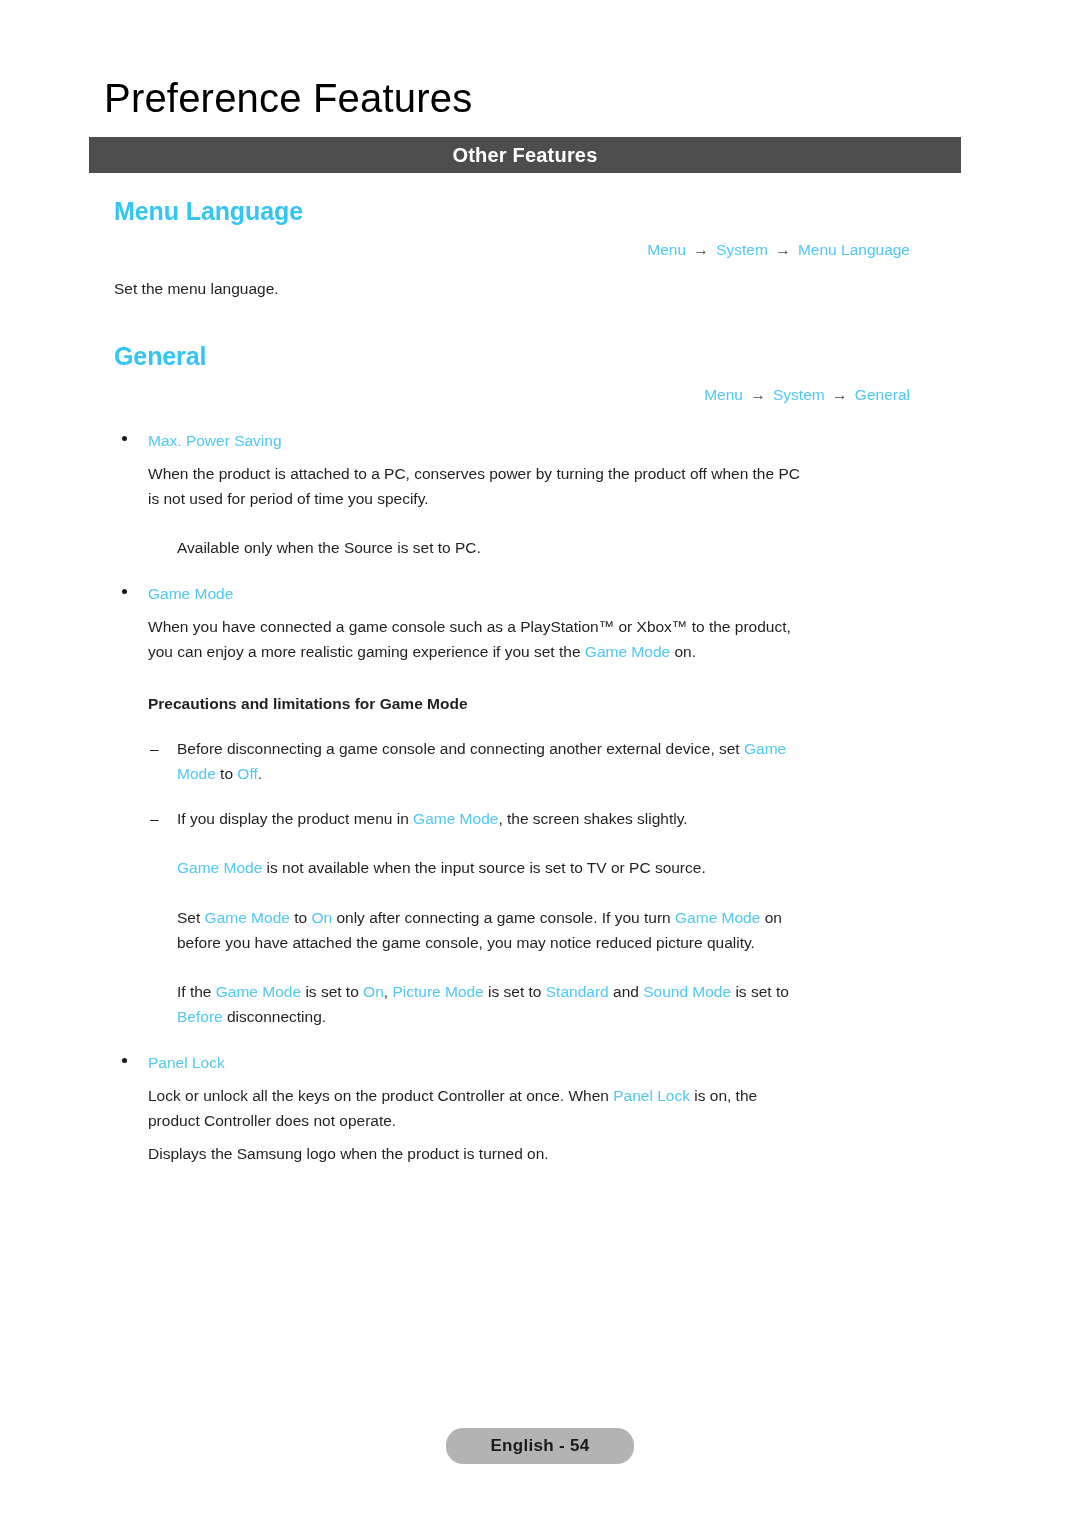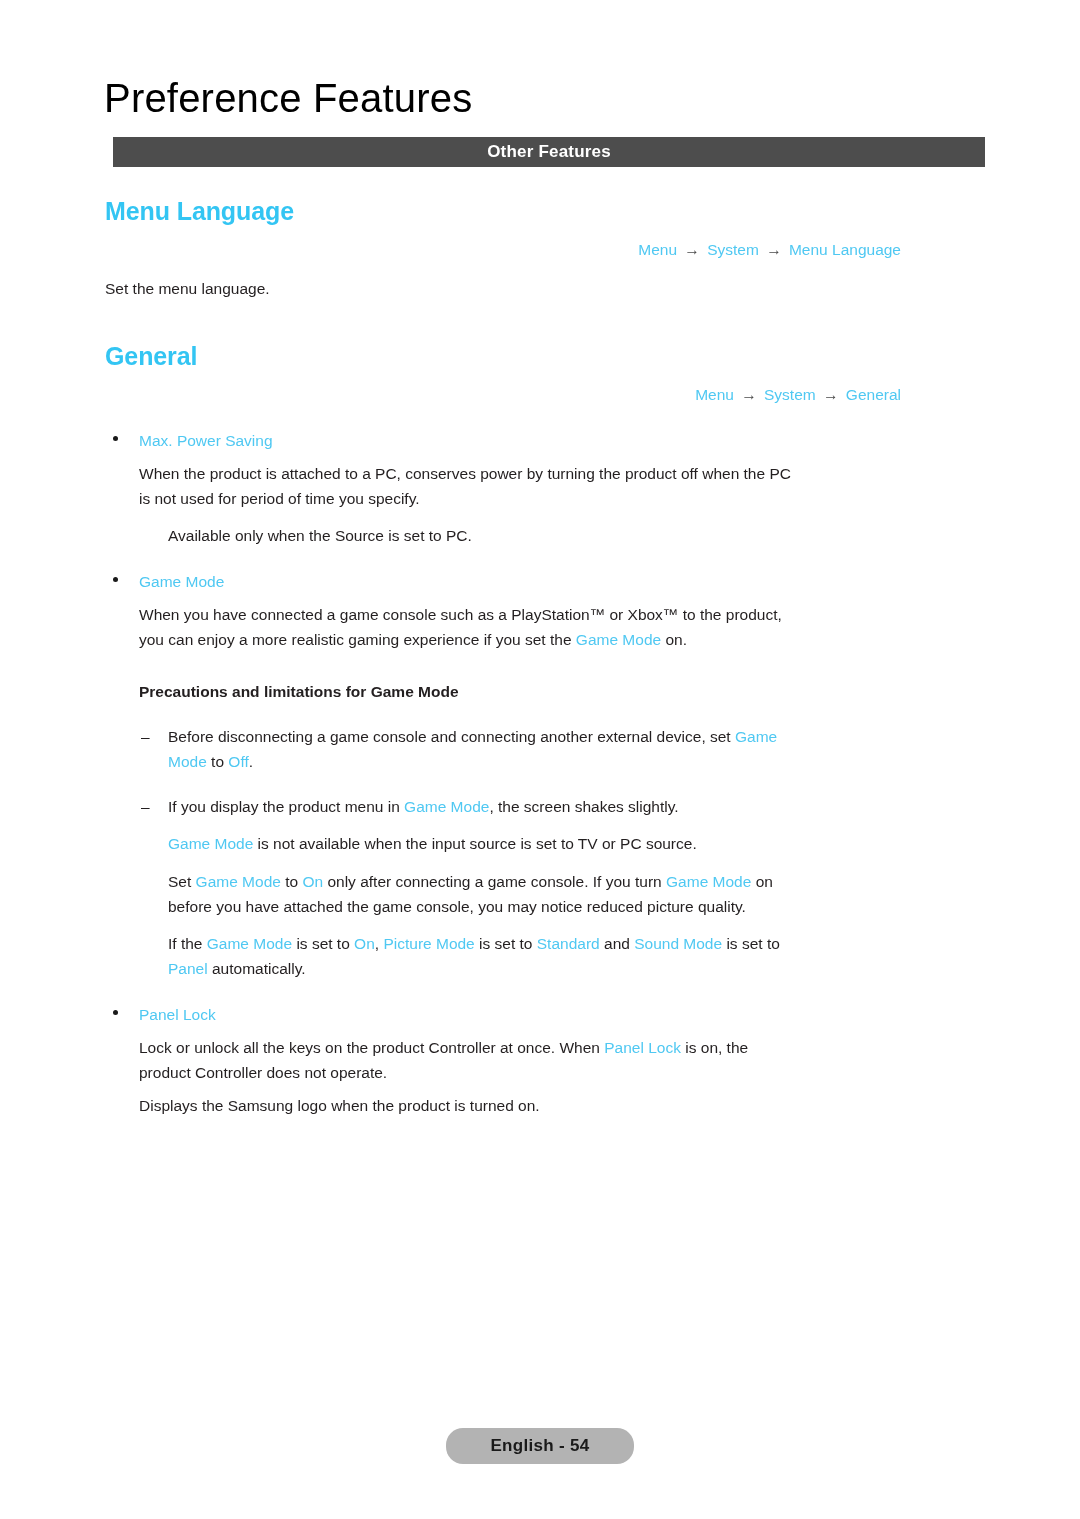--- a/index.html
+++ b/index.html
@@ -32,38 +32,38 @@
     font-weight: 300;
     letter-spacing: 0.2px;
     color: #000000;
     line-height: 1.1;
     white-space: nowrap;
   }
 
   
   .section-bar {
     position: absolute;
-    left: 113px;
+    left: 89px;
     top: 137px;
     width: 872px;
-    height: 30px;
+    height: 36px;
     background: #4d4d4d;
     color: #ffffff;
-    font-size: 17px;
+    font-size: 20px;
     font-weight: bold;
     display: flex;
     align-items: center;
     justify-content: center;
     letter-spacing: 0.2px;
   }
 
   
   .content {
     position: absolute;
-    left: 1px;
+    left: 10px;
     top: 196px;
     width: 900px;
   }
 
   h2.topic {
     margin: 0;
     padding: 0 0 0 104px;
     color: #33c5f3;
     font-size: 25px;
     font-weight: bold;
@@ -126,21 +126,21 @@
     margin-top: 8px;
     color: #231f20;
   }
 
   
   .para-l3 {
     padding-left: 167px;
     padding-right: 100px;
     font-size: 15.5px;
     line-height: 1.62;
-    margin-top: 12px;
+    margin-top: 24px;
     color: #231f20;
   }
 
   
   .sub-head {
     padding-left: 138px;
     padding-right: 100px;
     font-size: 15.5px;
     line-height: 1.55;
     margin-top: 28px;
@@ -255,21 +255,21 @@
 
     <div class="para-l3">
       <span class="hl">Game Mode</span><span> is not available when the input source is set to TV or PC source.</span>
     </div>
 
     <div class="para-l3">
       <span>Set </span><span class="hl">Game Mode</span><span> to </span><span class="hl">On</span><span> only after connecting a game console. If you turn </span><span class="hl">Game Mode</span><span> on before you have attached the game console, you may notice reduced picture quality.</span>
     </div>
 
     <div class="para-l3">
-      <span>If the </span><span class="hl">Game Mode</span><span> is set to </span><span class="hl">On</span><span>, </span><span class="hl">Picture Mode</span><span> is set to </span><span class="hl">Standard</span><span> and </span><span class="hl">Sound Mode</span><span> is set to </span><span class="hl">Panel</span><span> automatically.</span>
+      <span>If the </span><span class="hl">Game Mode</span><span> is set to </span><span class="hl">On</span><span>, </span><span class="hl">Picture Mode</span><span> is set to </span><span class="hl">Standard</span><span> and </span><span class="hl">Sound Mode</span><span> is set to </span><span class="hl">Before</span><span> disconnecting.</span>
     </div>
 
     <div class="bullet-row">
       <span class="dot"></span>
       <span class="label">Panel Lock</span>
     </div>
 
     <div class="para-l2">
       <span>Lock or unlock all the keys on the product Controller at once. When </span><span class="hl">Panel Lock</span><span> is on, the product Controller does not operate.</span>
     </div>

